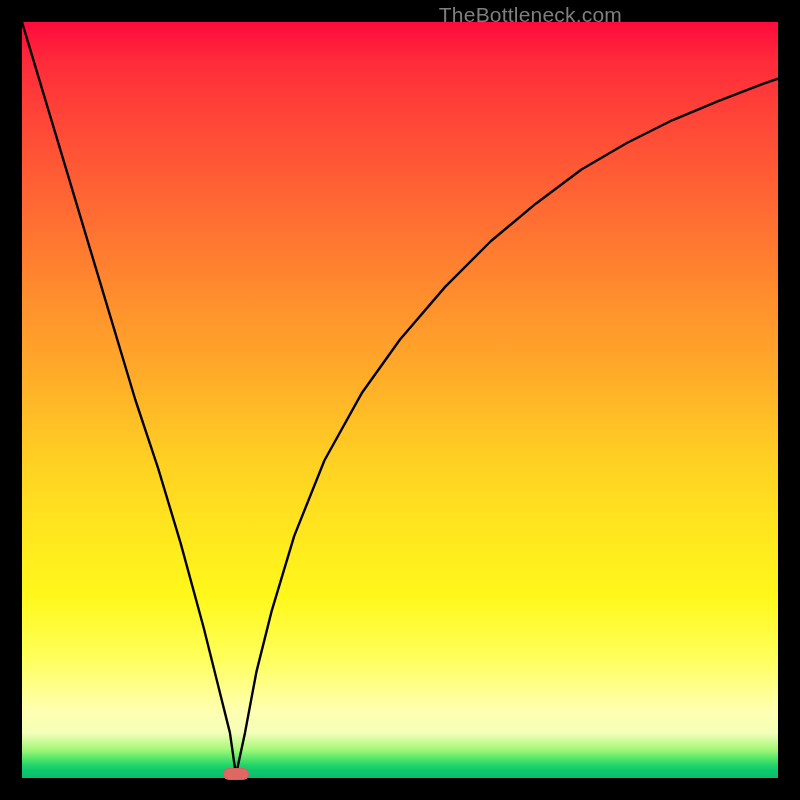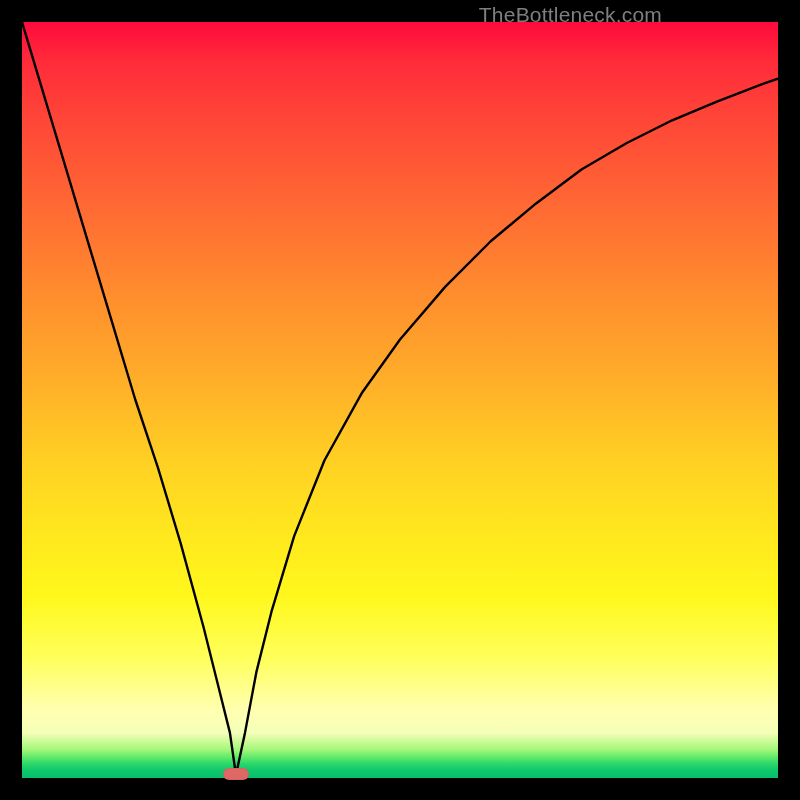--- a/index.html
+++ b/index.html
@@ -9,21 +9,20 @@
     height: 800px;
     overflow: hidden;
     background: #000;
     font-family: Arial, Helvetica, sans-serif;
   }
   .frame {
     position: relative;
     width: 648px;
     height: 800px;
     background: #000;
-    padding-left: 40px;
   }
   .plot {
     position: absolute;
     left: 22px;
     top: 22px;
     width: 756px;
     height: 756px;
     
     background: linear-gradient(to bottom,
       #ff0a3c 0%,

